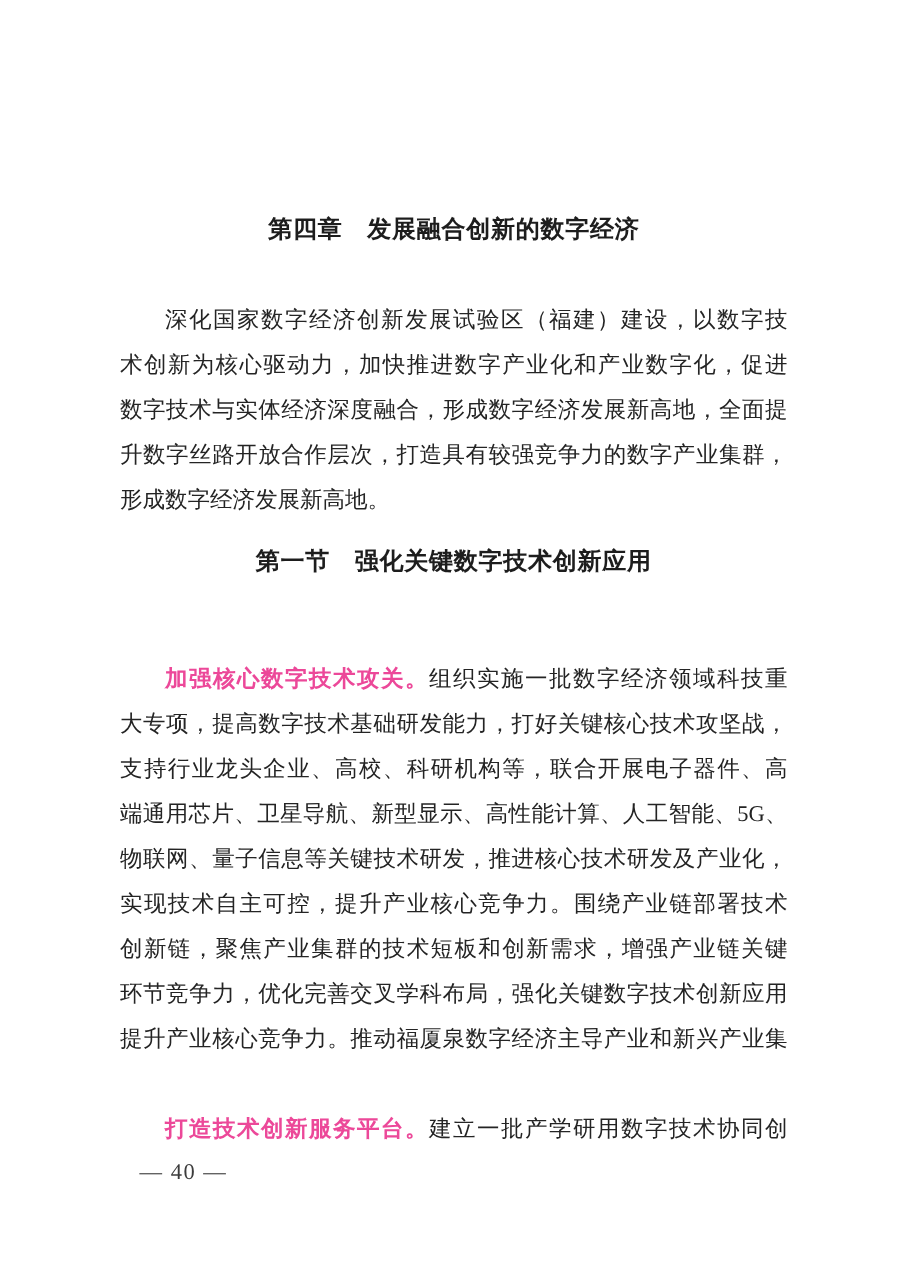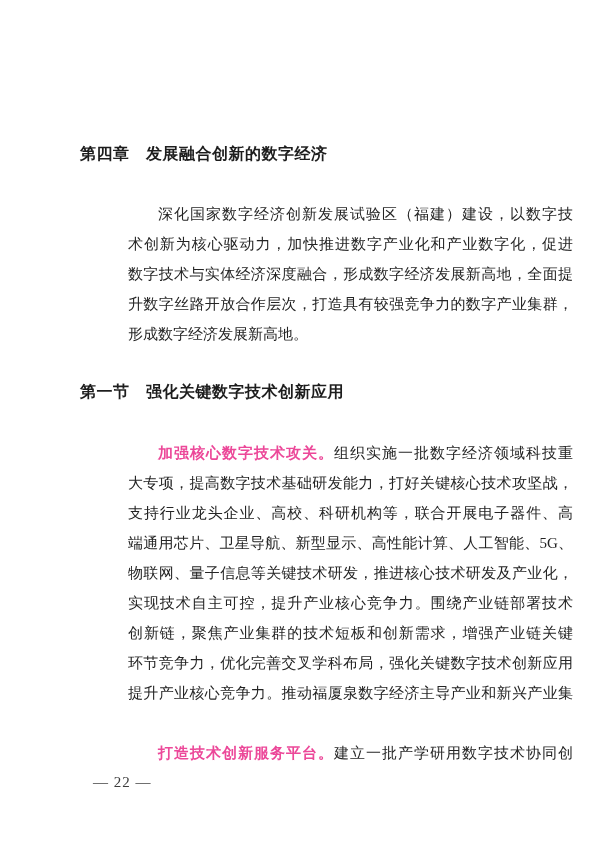--- a/index.html
+++ b/index.html
@@ -9,24 +9,23 @@
     height: 847px;
     background: #ffffff;
     color: #222222;
     font-family: "Liberation Serif", "DejaVu Serif", serif;
     overflow: hidden;
   }
   .block {
     position: absolute;
     left: 80px;
     width: 445px;
-    margin-left: 48px;
   }
   .chapter-title, .section-title {
-    text-align: left;
+    text-align: center;
     font-weight: bold;
     font-size: 16px;
     line-height: 30px;
     letter-spacing: 0.5px;
     margin: 0;
     color: #1d1d1d;
   }
   .line {
     font-size: 15px;
     line-height: 30px;
@@ -62,21 +61,21 @@
   <h1 class="block chapter-title" style="top:139px">第四章　发展融合创新的数字经济</h1>
 
   <div class="block" style="top:199px">
     <div class="line indent">深化国家数字经济创新发展试验区（福建）建设，以数字技</div>
     <div class="line">术创新为核心驱动力，加快推进数字产业化和产业数字化，促进</div>
     <div class="line">数字技术与实体经济深度融合，形成数字经济发展新高地，全面提</div>
     <div class="line">升数字丝路开放合作层次，打造具有较强竞争力的数字产业集群，</div>
     <div class="line last">形成数字经济发展新高地。</div>
   </div>
 
-  <h2 class="block section-title" style="top:377px">第一节　强化关键数字技术创新应用</h2>
+  <h2 class="block section-title" style="top:360px">第一节　强化关键数字技术创新应用</h2>
 
   <div class="block" style="top:438px">
     <div class="line indent">
       <span class="lead">加强核心数字技术攻关。</span><span>组织实施一批数字经济领域科技重</span>
     </div>
     <div class="line">大专项，提高数字技术基础研发能力，打好关键核心技术攻坚战，</div>
     <div class="line">支持行业龙头企业、高校、科研机构等，联合开展电子器件、高</div>
     <div class="line">端通用芯片、卫星导航、新型显示、高性能计算、人工智能、5G、</div>
     <div class="line">物联网、量子信息等关键技术研发，推进核心技术研发及产业化，</div>
     <div class="line">实现技术自主可控，提升产业核心竞争力。围绕产业链部署技术</div>
@@ -84,15 +83,15 @@
     <div class="line">环节竞争力，优化完善交叉学科布局，强化关键数字技术创新应用</div>
     <div class="line">提升产业核心竞争力。推动福厦泉数字经济主导产业和新兴产业集</div>
   </div>
 
   <div class="block" style="top:738px">
     <div class="line indent">
       <span class="lead">打造技术创新服务平台。</span><span>建立一批产学研用数字技术协同创</span>
     </div>
   </div>
 
-  <div class="page-number">— 22 —</div>
+  <div class="page-number">— 40 —</div>
 
 </div>
 
 </body></html>

